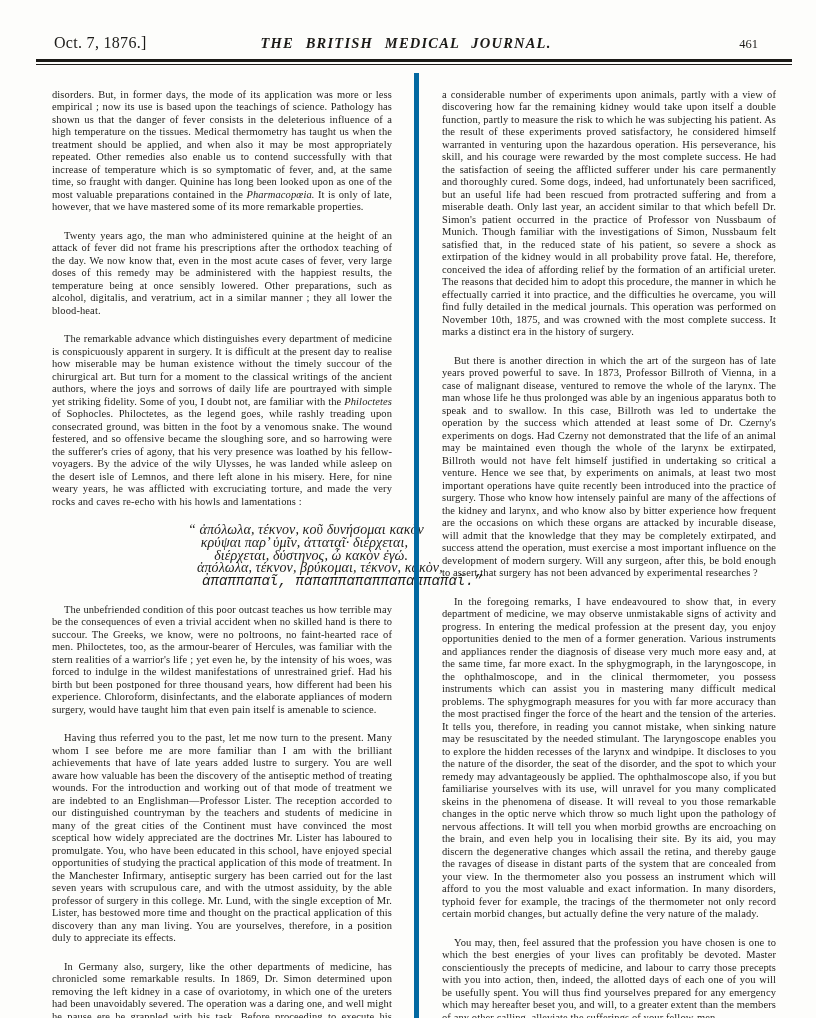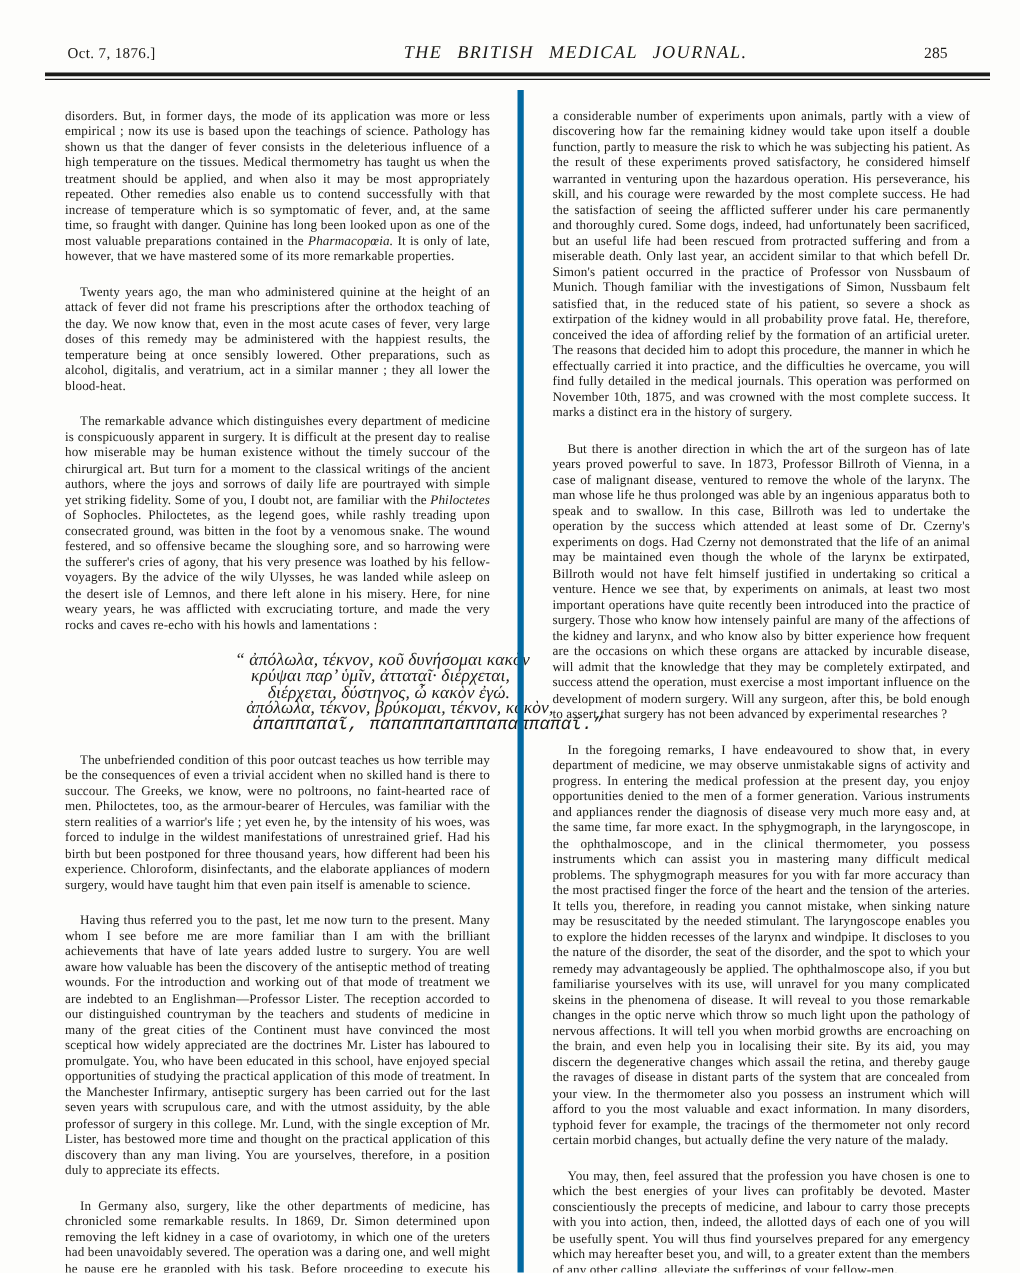--- a/index.html
+++ b/index.html
@@ -19,31 +19,31 @@
     padding: 34px 24px 0 36px;
   }
   .header {
     display: flex;
     align-items: baseline;
     justify-content: space-between;
     padding: 0 6px 0 18px;
     margin-bottom: 7px;
   }
   .header .date {
-    font-size: 12px;
+    font-size: 16px;
     letter-spacing: 0.3px;
     width: 160px;
   }
   .header .journal-title {
     font-size: 14.5px;
-    font-weight: normal;
+    font-weight: bold;
     font-style: italic;
     letter-spacing: 1.2px;
     word-spacing: 7px;
-    text-align: right;
+    text-align: center;
     flex: 1;
   }
   .header .page-number {
     font-size: 12.5px;
     width: 160px;
     text-align: right;
     padding-right: 28px;
   }
   .rule-thick {
     height: 2.5px;
@@ -97,21 +97,21 @@
     font-family: Liberation Mono, monospace;
   }
 </style>
 </head>
 <body>
 
 <div class="page">
   <div class="header">
     <span class="date">Oct. 7, 1876.]</span>
     <span class="journal-title">THE BRITISH MEDICAL JOURNAL.</span>
-    <span class="page-number">285</span>
+    <span class="page-number">461</span>
   </div>
   <div class="rule-thick"></div>
   <div class="rule-thin"></div>
   <div class="columns">
     <div class="column left">
         <p class=""><span>disorders.  But, in former days, the mode of its application was more or less empirical ; now its use is based upon the teachings of science. Pathology has shown us that the danger of fever consists in the deleterious influence of a high temperature on the tissues.  Medical thermometry has taught us when the treatment should be applied, and when also it may be most appropriately repeated.  Other remedies also enable us to contend successfully with that increase of temperature which is so symptomatic of fever, and, at the same time, so fraught with danger.  Quinine has long been looked upon as one of the most valuable preparations contained in the </span><i>Pharmacopœia.</i><span>  It is only of late, however, that we have mastered some of its more remarkable properties.</span></p>
         <p class="indent"><span>Twenty years ago, the man who administered quinine at the height of an attack of fever did not frame his prescriptions after the orthodox teaching of the day.  We now know that, even in the most acute cases of fever, very large doses of this remedy may be administered with the happiest results, the temperature being at once sensibly lowered. Other preparations, such as alcohol, digitalis, and veratrium, act in a similar manner ; they all lower the blood-heat.</span></p>
         <p class="indent"><span>The remarkable advance which distinguishes every department of medicine is conspicuously apparent in surgery.  It is difficult at the present day to realise how miserable may be human existence without the timely succour of the chirurgical art.  But turn for a moment to the classical writings of the ancient authors, where the joys and sorrows of daily life are pourtrayed with simple yet striking fidelity. Some of you, I doubt not, are familiar with the </span><i>Philoctetes</i><span> of Sophocles.  Philoctetes, as the legend goes, while rashly treading upon consecrated ground, was bitten in the foot by a venomous snake.  The wound festered, and so offensive became the sloughing sore, and so harrowing were the sufferer's cries of agony, that his very presence was loathed by his fellow-voyagers.  By the advice of the wily Ulysses, he was landed while asleep on the desert isle of Lemnos, and there left alone in his misery.  Here, for nine weary years, he was afflicted with excruciating torture, and made the very rocks and caves re-echo with his howls and lamentations :</span></p>
         <div class="verse">
           <div class="verse-line">“ ἀπόλωλα, τέκνον, κοῦ δυνήσομαι κακὸν</div>

